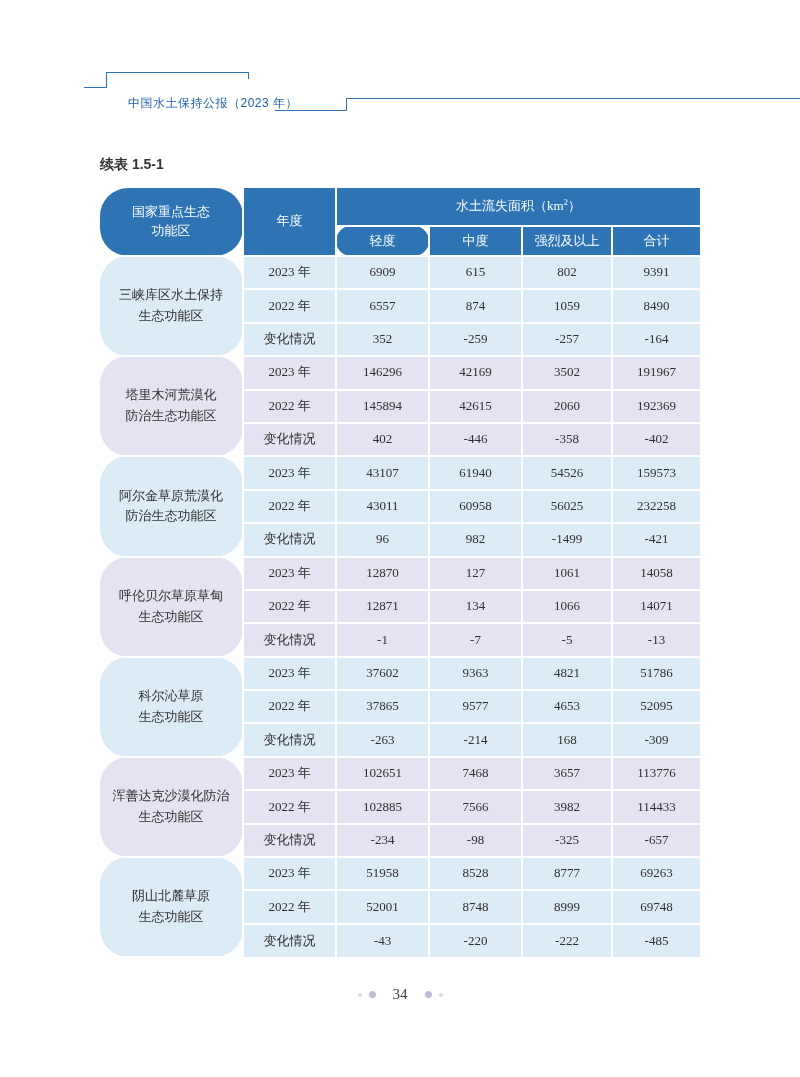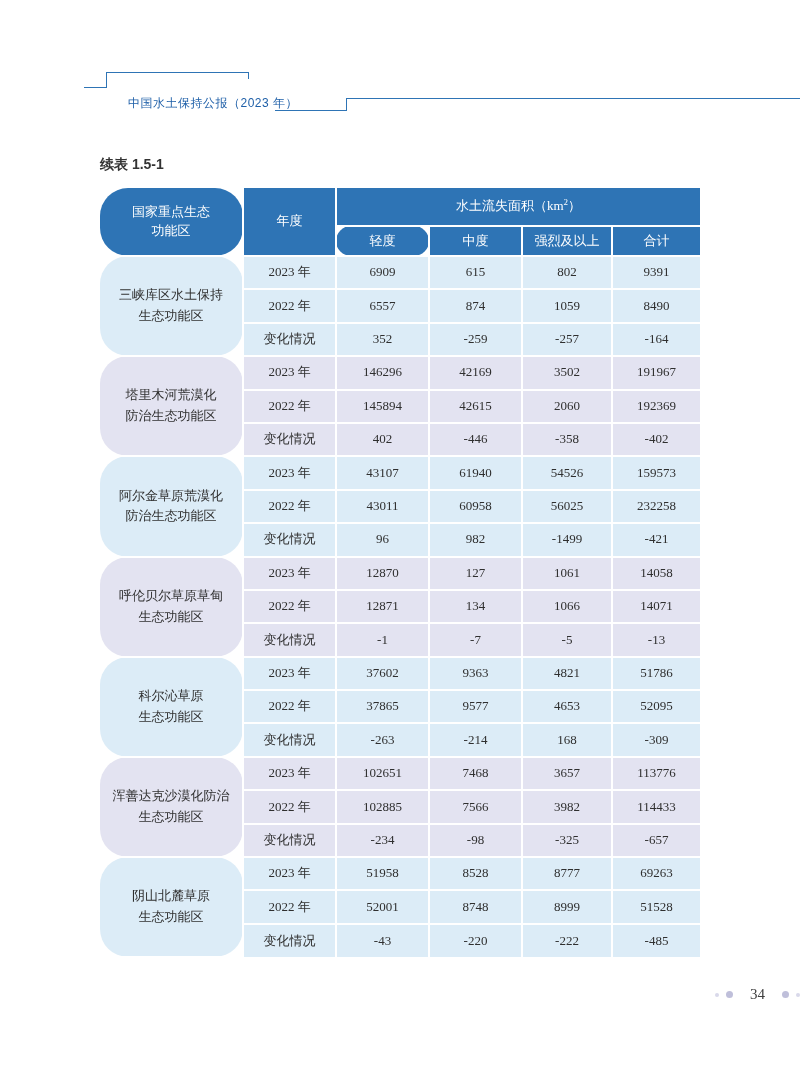--- a/index.html
+++ b/index.html
@@ -57,21 +57,21 @@
   .data-table th:first-child,.data-table td.zone-cell{border-left:0;border-radius:28px;}
   .data-table th:last-child,.data-table td:last-child{border-right:0;}
   .data-table tbody tr:last-child td{border-bottom:0;}
   .data-table sup{font-size:9px;line-height:0;}
   tr.tint-blue td{background:var(--group-bg-blue);}
   tr.tint-lavender td{background:var(--group-bg-lavender);}
   td.zone-cell{line-height:1.6;text-align:center;}
   
   .footer{
     position:absolute;left:0;top:986px;width:800px;
-    display:flex;justify-content:flex-end;align-items:center;gap:7px;
+    display:flex;justify-content:center;align-items:center;gap:7px;
   }
   .dot{display:inline-block;border-radius:50%;}
   .dot.large{width:7px;height:7px;background:var(--dot-large);}
   .dot.small{width:4px;height:4px;background:var(--dot-small);}
   .page-num{
     font-size:15px;color:#3f3f3f;margin:0 10px;
     font-family:"Liberation Serif","DejaVu Serif",serif;
   }
 </style>
 </head>
@@ -253,21 +253,21 @@
           <td class="num-cell">51958</td>
           <td class="num-cell">8528</td>
           <td class="num-cell">8777</td>
           <td class="num-cell">69263</td>
         </tr>
         <tr class="tint-blue">
           <td class="year-cell">2022 年</td>
           <td class="num-cell">52001</td>
           <td class="num-cell">8748</td>
           <td class="num-cell">8999</td>
-          <td class="num-cell">51528</td>
+          <td class="num-cell">69748</td>
         </tr>
         <tr class="tint-blue">
           <td class="year-cell">变化情况</td>
           <td class="num-cell">-43</td>
           <td class="num-cell">-220</td>
           <td class="num-cell">-222</td>
           <td class="num-cell">-485</td>
         </tr>
       </tbody>
   </table>

